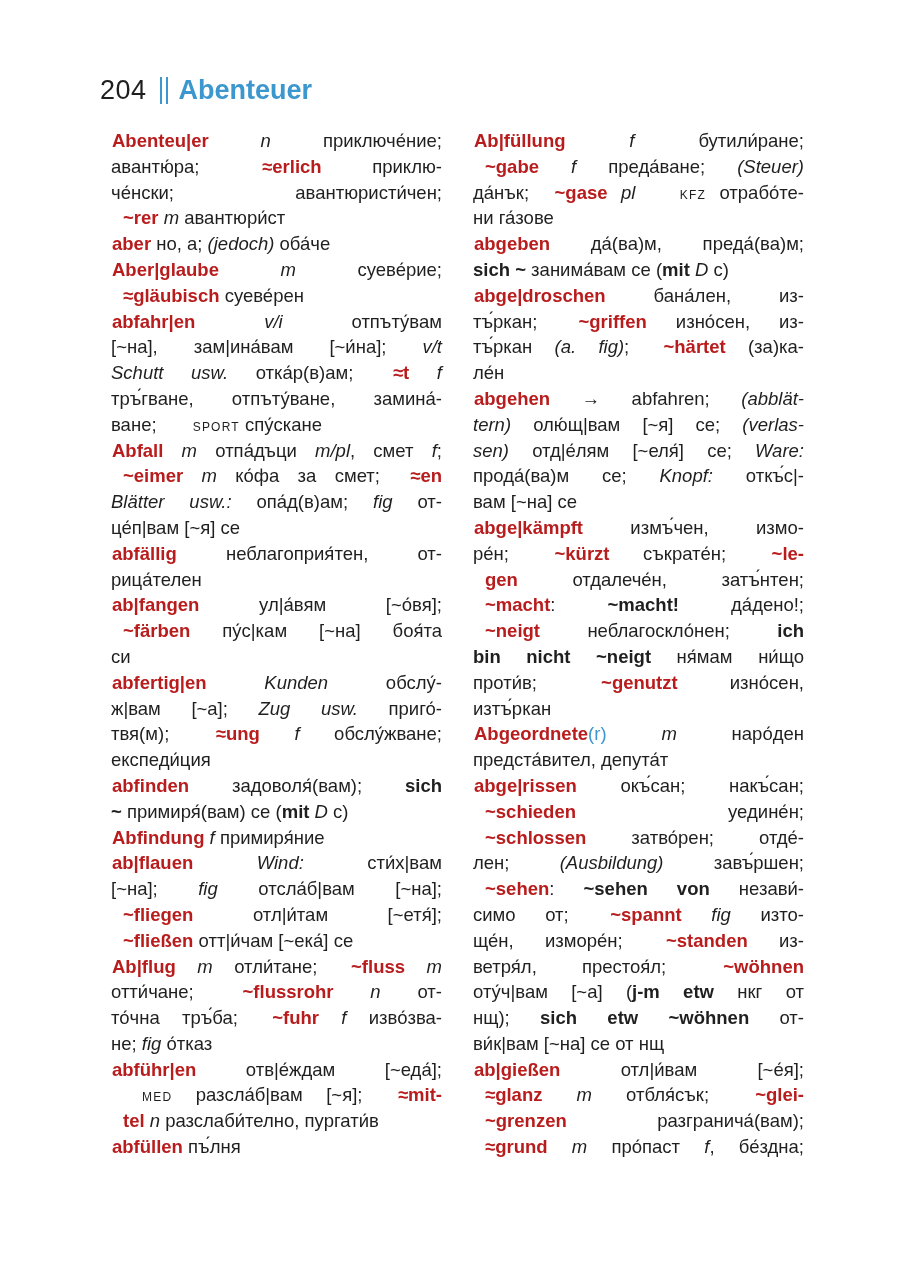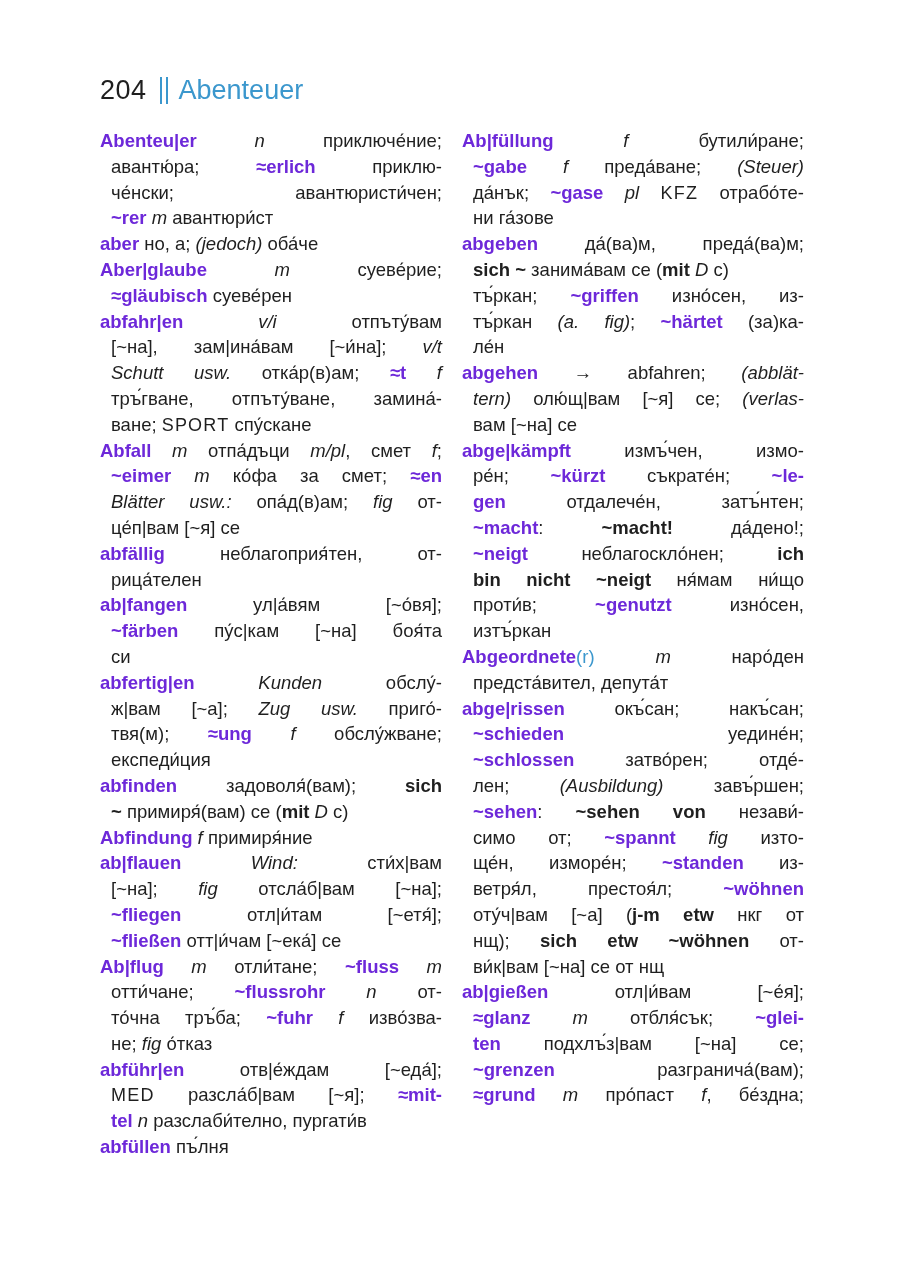--- a/index.html
+++ b/index.html
@@ -14,42 +14,42 @@
     color:#1f1f1f;
     overflow:hidden;
   }
   .pagehead { display:flex; align-items:center; height:34px; }
   .pagenum  { font-size:27px; color:#1f1f1f; letter-spacing:0.5px; }
   .dbar {
     display:inline-block; width:4px; height:27px;
     border-left:2.5px solid #3b97cd; border-right:2.5px solid #3b97cd;
     margin:0 11px 0 13px;
   }
-  .guideword { font-size:27px; font-weight:normal; color:#3b97cd; }
+  .guideword { font-size:27px; font-weight:bold; color:#3b97cd; }
 
   .cols { display:flex; gap:20px; margin-top:21px; }
   .col  { width:342px; }
 
   .line {
     font-size:18.5px;
     line-height:25.8px;
     height:25.8px;
     white-space:nowrap;
     text-align:left;
   }
   .line.j { text-align:justify; text-align-last:justify; white-space:normal; }
   .line.ind { padding-left:11px; }
   .line.j.ind { }
 
-  .s-h  { color:#6d28d9; font-weight:bold; }
+  .s-h  { color:#b91c1c; font-weight:bold;margin-left:12px; }
   .s-hl { color:#3b97cd; font-weight:normal; }
   .s-r  { }
   .s-i  { font-style:italic; }
   .s-b  { font-weight:bold; }
-  .s-c  { font-size:18px; letter-spacing:1.2px; }
+  .s-c  { font-size:12px; letter-spacing:1.2px;margin-left:31px; }
 </style>
 </head>
 <body>
 
 <div class="page">
   <header class="pagehead">
     <span class="pagenum">204</span>
     <span class="dbar"></span>
     <span class="guideword">Abenteuer</span>
   </header>
@@ -96,25 +96,28 @@
         <div class="line ind"><span class="s-h">tel</span><span class="s-i"> n </span><span class="s-r">разслаби́телно, пургати́в</span></div>
         <div class="line"><span class="s-h">abfüllen</span><span class="s-r"> пъ́лня</span></div>
       </div>
     <div class="col" id="col-right">
         <div class="line j"><span class="s-h">Ab|füllung</span><span class="s-i"> f </span><span class="s-r">бутили́ране;</span></div>
         <div class="line ind j"><span class="s-h">~gabe</span><span class="s-i"> f </span><span class="s-r">преда́ване; </span><span class="s-i">(Steuer)</span></div>
         <div class="line ind j"><span class="s-r">да́нък; </span><span class="s-h">~gase</span><span class="s-i"> pl </span><span class="s-c">KFZ</span><span class="s-r"> отрабо́те-</span></div>
         <div class="line ind"><span class="s-r">ни га́зове</span></div>
         <div class="line j"><span class="s-h">abgeben</span><span class="s-r"> да́(ва)м, преда́(ва)м;</span></div>
         <div class="line ind"><span class="s-b">sich ~</span><span class="s-r"> занима́вам се (</span><span class="s-b">mit</span><span class="s-i"> D </span><span class="s-r">с)</span></div>
+        <div class="line j"><span class="s-h">abge|droschen</span><span class="s-r"> бана́лен, из-</span></div>
         <div class="line ind j"><span class="s-r">тъ́ркан; </span><span class="s-h">~griffen</span><span class="s-r"> изно́сен, из-</span></div>
         <div class="line ind j"><span class="s-r">тъ́ркан </span><span class="s-i">(a. fig)</span><span class="s-r">; </span><span class="s-h">~härtet</span><span class="s-r"> (за)ка-</span></div>
         <div class="line ind"><span class="s-r">ле́н</span></div>
         <div class="line j"><span class="s-h">abgehen</span><span class="s-r"> → abfahren; </span><span class="s-i">(abblät-</span></div>
         <div class="line ind j"><span class="s-i">tern) </span><span class="s-r">олю́щ|вам [~я] се; </span><span class="s-i">(verlas-</span></div>
+        <div class="line ind j"><span class="s-i">sen) </span><span class="s-r">отд|е́лям [~еля́] се; </span><span class="s-i">Ware:</span></div>
+        <div class="line ind j"><span class="s-r">прода́(ва)м се; </span><span class="s-i">Knopf:</span><span class="s-r"> откъ́с|-</span></div>
         <div class="line ind"><span class="s-r">вам [~на] се</span></div>
         <div class="line j"><span class="s-h">abge|kämpft</span><span class="s-r"> измъ́чен, измо-</span></div>
         <div class="line ind j"><span class="s-r">ре́н; </span><span class="s-h">~kürzt</span><span class="s-r"> съкрате́н; </span><span class="s-h">~le-</span></div>
         <div class="line ind j"><span class="s-h">gen</span><span class="s-r"> отдалече́н, затъ́нтен;</span></div>
         <div class="line ind j"><span class="s-h">~macht</span><span class="s-r">: </span><span class="s-b">~macht!</span><span class="s-r"> да́дено!;</span></div>
         <div class="line ind j"><span class="s-h">~neigt</span><span class="s-r"> неблагоскло́нен; </span><span class="s-b">ich</span></div>
         <div class="line ind j"><span class="s-b">bin nicht ~neigt</span><span class="s-r"> ня́мам ни́що</span></div>
         <div class="line ind j"><span class="s-r">проти́в; </span><span class="s-h">~genutzt</span><span class="s-r"> изно́сен,</span></div>
         <div class="line ind"><span class="s-r">изтъ́ркан</span></div>
         <div class="line j"><span class="s-h">Abgeordnete</span><span class="s-hl">(r)</span><span class="s-i"> m </span><span class="s-r">наро́ден</span></div>
@@ -125,18 +128,17 @@
         <div class="line ind j"><span class="s-r">лен; </span><span class="s-i">(Ausbildung)</span><span class="s-r"> завъ́ршен;</span></div>
         <div class="line ind j"><span class="s-h">~sehen</span><span class="s-r">: </span><span class="s-b">~sehen von</span><span class="s-r"> незави́-</span></div>
         <div class="line ind j"><span class="s-r">симо от; </span><span class="s-h">~spannt</span><span class="s-i"> fig </span><span class="s-r">изто-</span></div>
         <div class="line ind j"><span class="s-r">ще́н, изморе́н; </span><span class="s-h">~standen</span><span class="s-r"> из-</span></div>
         <div class="line ind j"><span class="s-r">ветря́л, престоя́л; </span><span class="s-h">~wöhnen</span></div>
         <div class="line ind j"><span class="s-r">оту́ч|вам [~а] (</span><span class="s-b">j-m etw</span><span class="s-r"> нкг от</span></div>
         <div class="line ind j"><span class="s-r">нщ); </span><span class="s-b">sich etw ~wöhnen</span><span class="s-r"> от-</span></div>
         <div class="line ind"><span class="s-r">ви́к|вам [~на] се от нщ</span></div>
         <div class="line j"><span class="s-h">ab|gießen</span><span class="s-r"> отл|и́вам [~е́я];</span></div>
         <div class="line ind j"><span class="s-h">≈glanz</span><span class="s-i"> m </span><span class="s-r">отбля́сък; </span><span class="s-h">~glei-</span></div>
-        <div class="line ind j"><span class="s-h">ten</span><span class="s-r"> подхлъ́з|вам [~на] се;</span></div>
         <div class="line ind j"><span class="s-h">~grenzen</span><span class="s-r"> разгранича́(вам);</span></div>
         <div class="line ind j"><span class="s-h">≈grund</span><span class="s-i"> m </span><span class="s-r">про́паст </span><span class="s-i">f</span><span class="s-r">, бе́здна;</span></div>
       </div>
   </main>
 </div>
 
 </body></html>

